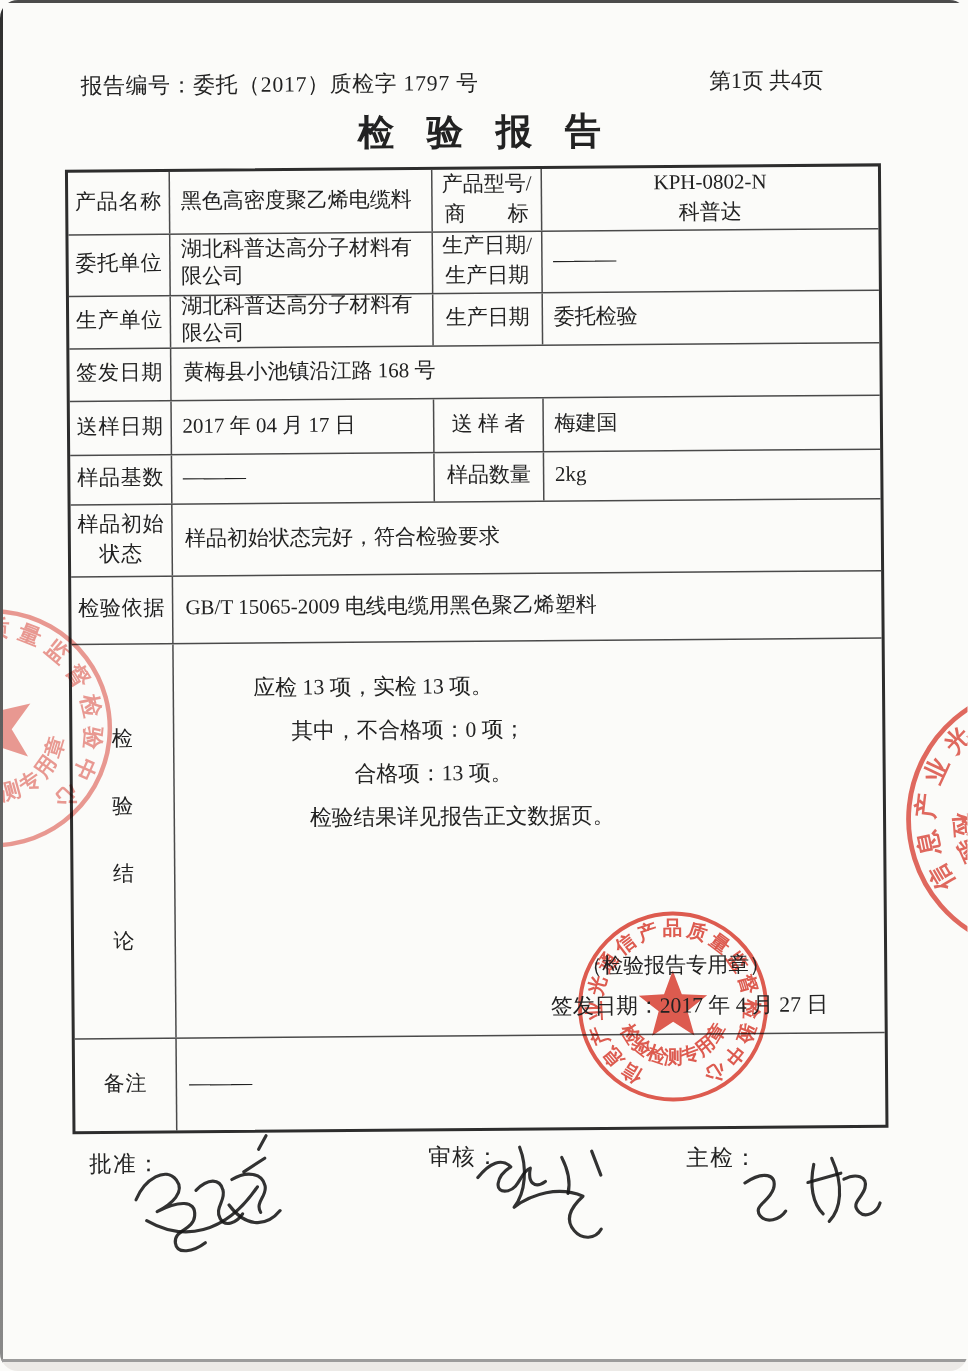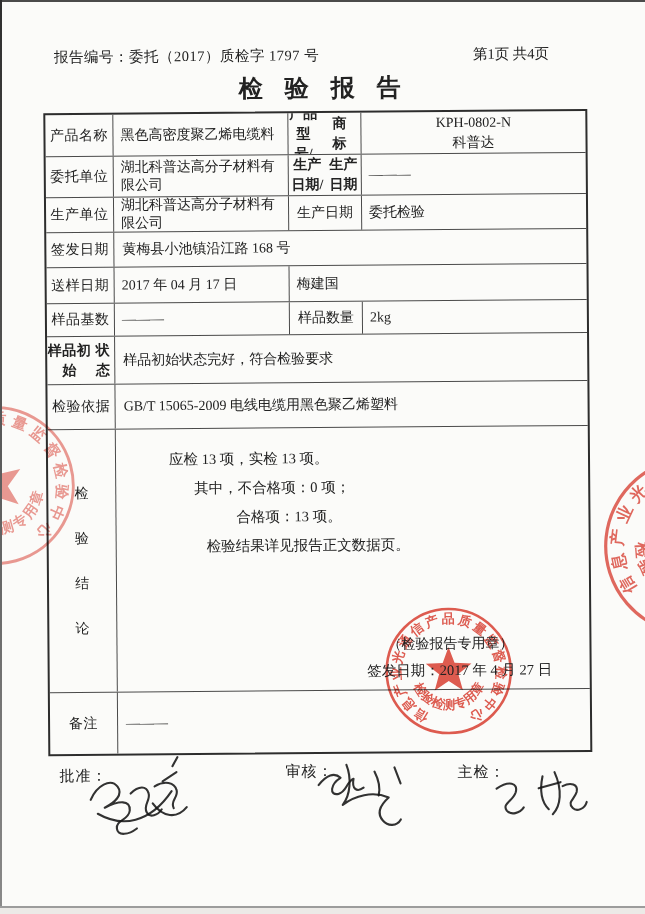--- a/index.html
+++ b/index.html
@@ -2,21 +2,21 @@
 <html><head>
 <meta charset="utf-8">
 <style>
   html,body{margin:0;padding:0;}
   body{
     width:645px;height:914px;position:relative;overflow:hidden;
     background:#fbfbf9;
     font-family:"Liberation Serif","DejaVu Serif",serif;
     color:#222;
   }
-  .screen{position:absolute;inset:0;overflow:hidden;}
+  .screen{position:absolute;inset:0;overflow:hidden;border-radius:12px;}
   
   .edge-top{position:absolute;left:0;top:0;width:100%;height:2px;background:#4b4b4b;}
   .edge-left{position:absolute;left:0;top:0;width:2px;height:100%;background:linear-gradient(#2e2e2e,#8a8a8a);}
   .edge-bottom{position:absolute;left:0;top:906px;width:100%;height:2px;background:#9c9c9c;}
   .edge-bottom2{position:absolute;left:0;top:908px;width:100%;height:6px;background:#eceae7;}
 
   .sheet{position:absolute;inset:0;transform:rotate(-0.45deg);transform-origin:50% 50%;}
 
   .report-no{position:absolute;left:57px;top:46px;font-size:14.5px;letter-spacing:.5px;}
   .page-no{position:absolute;left:476px;top:46px;font-size:14.5px;text-align:center;}
@@ -28,21 +28,21 @@
   .row{display:flex;box-sizing:border-box;border-top:1px solid #4a4a4a;flex:0 0 auto;}
   .row:first-child{border-top:none;}
   .cell{box-sizing:border-box;border-left:1px solid #4a4a4a;display:flex;align-items:center;
     font-size:14px;line-height:18px;overflow:hidden;}
   .cell:first-child{border-left:none;}
   .c1{width:67px;justify-content:center;text-align:center;letter-spacing:.5px;flex:0 0 auto;}
   .c2{width:175px;padding:2px 7px;flex:0 0 auto;}
   .c3{width:73px;justify-content:center;text-align:center;flex:0 0 auto;}
   .c4{flex:1;padding:2px 7px;}
   .cwide{flex:1;padding:2px 8px;}
-  .two-line{flex-direction:row;justify-content:center;line-height:20px;font-weight:bold;}
+  .two-line{flex-direction:column;justify-content:center;line-height:20px;}
   .stack{display:flex;flex-direction:column;justify-content:center;line-height:20px;}
   .vlabel{flex-direction:column;justify-content:center;gap:27px;}
   .vlabel span{display:block;}
   .h41{height:41px}.h35{height:35px}.h36{height:36px}.h33{height:33px}
   .h48{height:48px}.h45{height:45px}.h263{height:263px}.h62{height:62px}
 
   .concl{position:relative;display:block;padding-top:16px;}
   .concl .ln{line-height:29px;font-size:14.5px;}
   .ln1{padding-left:45px;} .ln2{padding-left:70px;} .ln3{padding-left:112px;} .ln4{padding-left:82px;}
 
@@ -104,20 +104,21 @@
       </div>
 
       <div class="row h35">
         <div class="cell c1">签发日期</div>
         <div class="cell cwide">黄梅县小池镇沿江路 168 号</div>
       </div>
 
       <div class="row h36">
         <div class="cell c1">送样日期</div>
         <div class="cell c2">2017 年 04 月 17 日</div>
+        <div class="cell c3">送 样 者</div>
         <div class="cell c4">梅建国</div>
       </div>
 
       <div class="row h33">
         <div class="cell c1">样品基数</div>
         <div class="cell c2">———</div>
         <div class="cell c3">样品数量</div>
         <div class="cell c4">2kg</div>
       </div>
 

